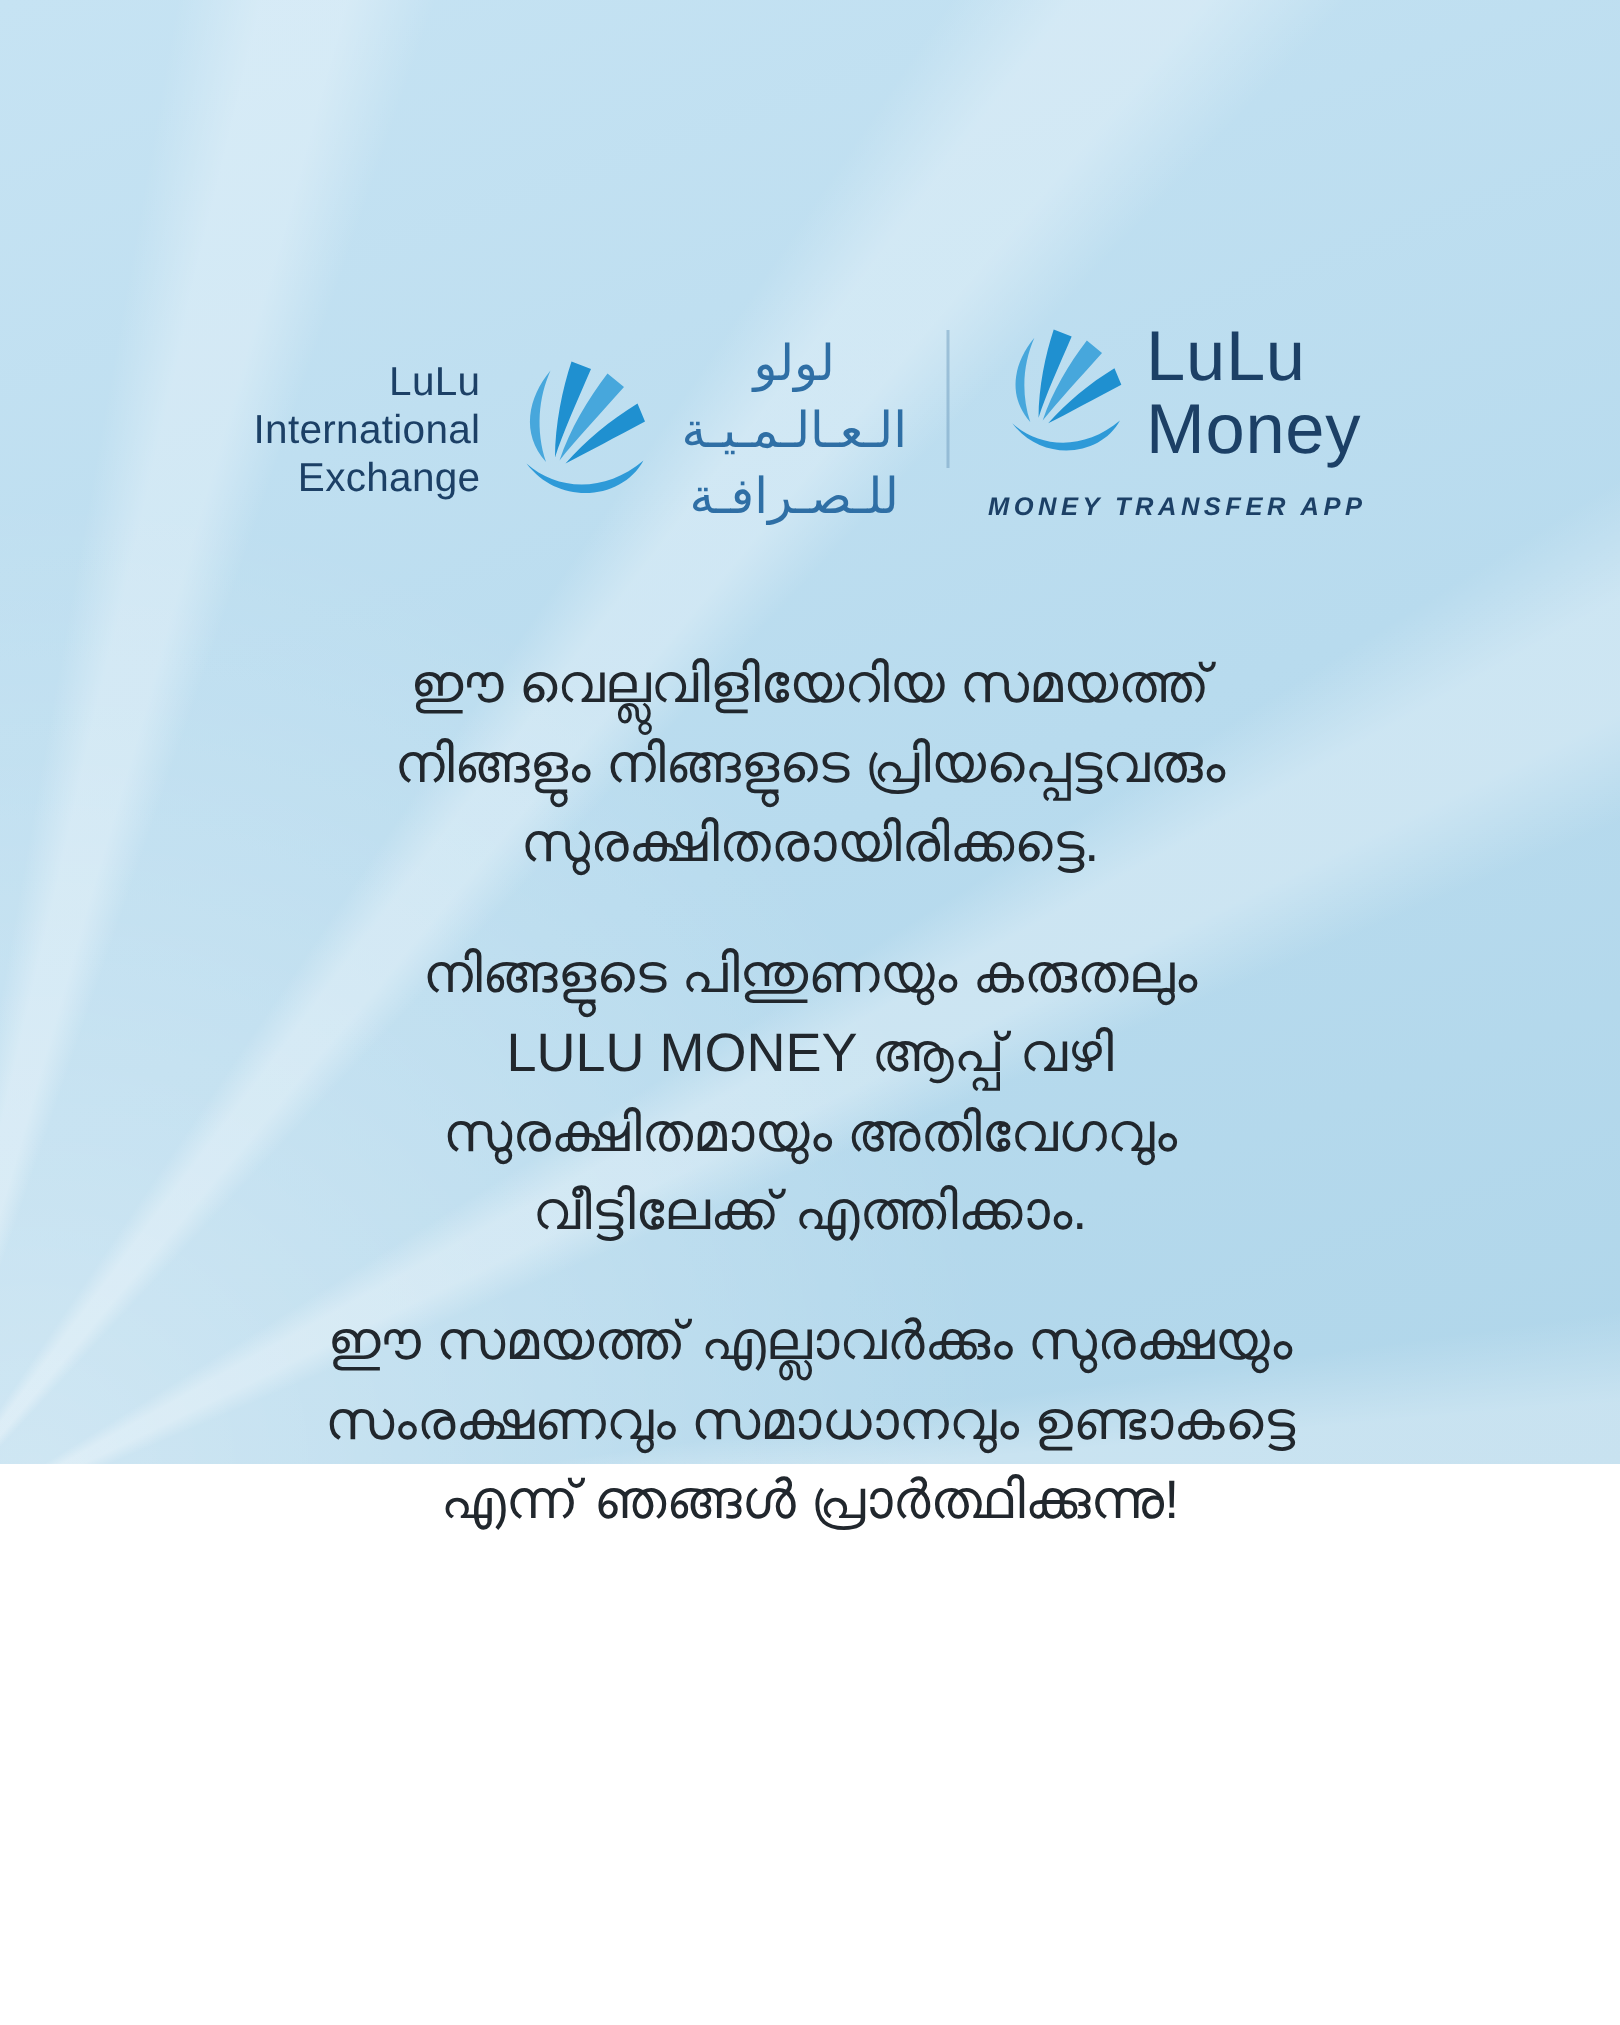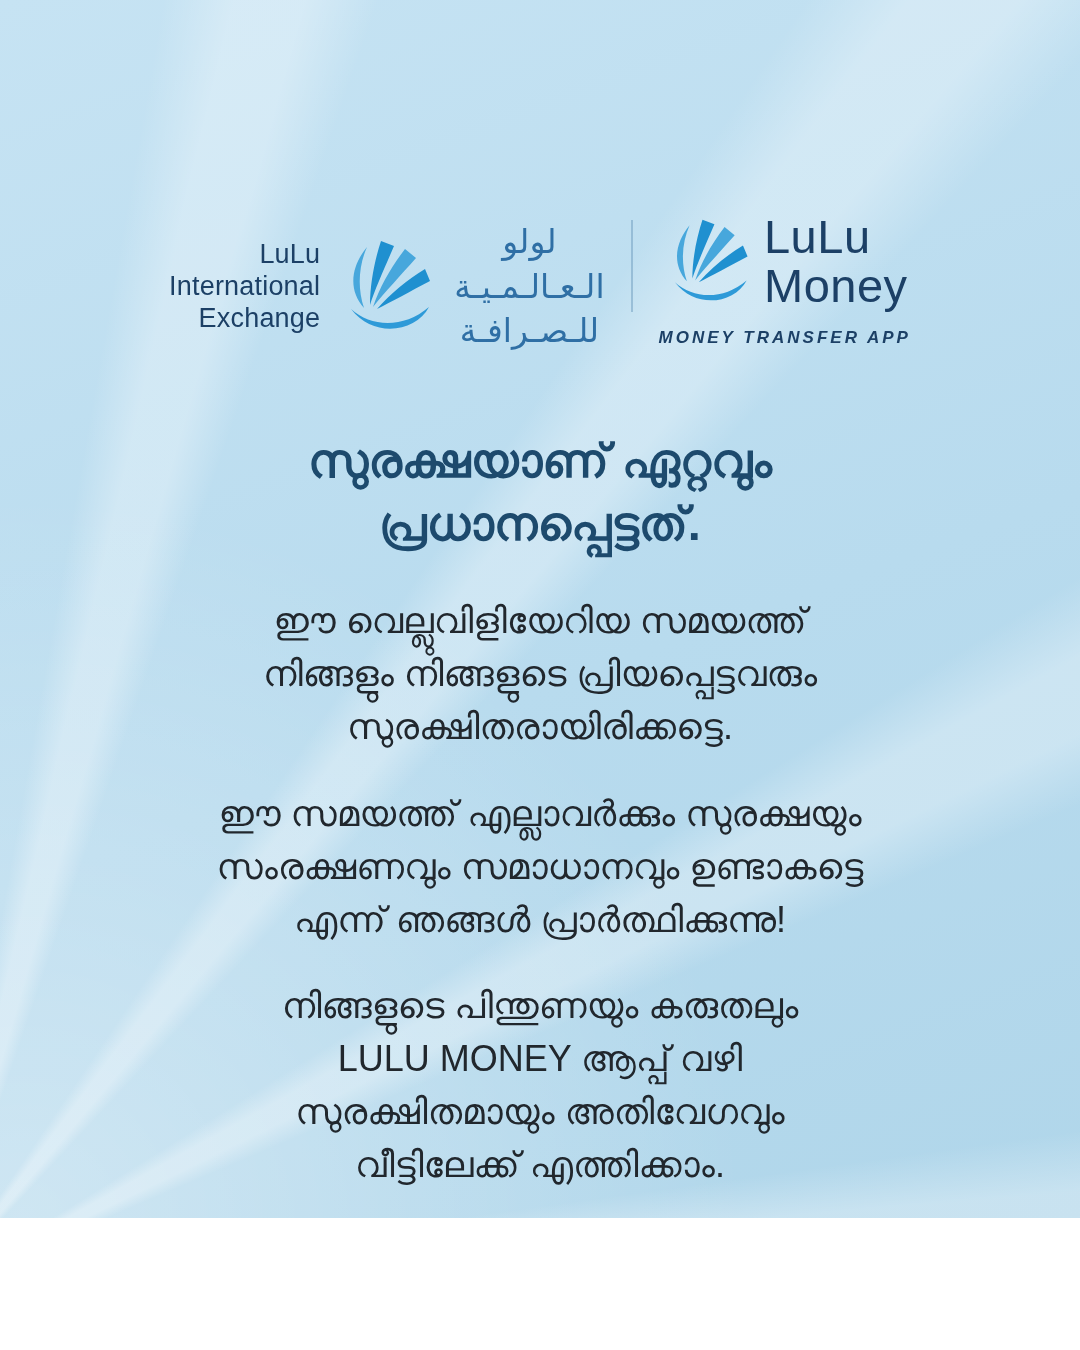--- a/index.html
+++ b/index.html
@@ -2,21 +2,21 @@
 <html><head>
 <meta charset="utf-8">
 <style>
   html,body{margin:0;padding:0;}
   body{
     width:1080px;height:1350px;
     font-family:"Liberation Sans","DejaVu Sans",sans-serif;
     overflow:hidden;
   }
   .poster{
-    position:relative;width:1080px;height:1218px;
+    position:relative;width:1080px;height:976px;
     background-color:#b9dcee;
     background-image:
       repeating-conic-gradient(from 3deg at -6% 106%,
         rgba(255,255,255,0) 0deg 7deg,
         rgba(255,255,255,0.30) 10deg 13deg,
         rgba(255,255,255,0) 16deg 24deg),
       radial-gradient(circle at 2% 100%, rgba(255,255,255,0.35), rgba(255,255,255,0) 45%),
       linear-gradient(160deg,#c6e3f3 0%,#b8dbee 55%,#b0d6ea 100%);
   }
   
@@ -118,27 +118,25 @@
           <div>LuLu</div>
           <div>Money</div>
         </div>
       </div>
       <div class="money-tagline">MONEY TRANSFER APP</div>
     </div>
 
   </header>
 
   <main class="message">
-    <h1 class="heading">സുരക്ഷയാണ് ഏറ്റവും
-പ്രധാനപ്പെട്ടത്.</h1>
     <p class="para">ഈ വെല്ലുവിളിയേറിയ സമയത്ത്
 നിങ്ങളും നിങ്ങളുടെ പ്രിയപ്പെട്ടവരും
 സുരക്ഷിതരായിരിക്കട്ടെ.</p>
-    <p class="para">ഈ സമയത്ത് എല്ലാവർക്കും സുരക്ഷയും
-സംരക്ഷണവും സമാധാനവും ഉണ്ടാകട്ടെ
-എന്ന് ഞങ്ങൾ പ്രാർത്ഥിക്കുന്നു!</p>
     <p class="para">നിങ്ങളുടെ പിന്തുണയും കരുതലും
 LULU MONEY ആപ്പ് വഴി
 സുരക്ഷിതമായും അതിവേഗവും
 വീട്ടിലേക്ക് എത്തിക്കാം.</p>
+    <p class="para">ഈ സമയത്ത് എല്ലാവർക്കും സുരക്ഷയും
+സംരക്ഷണവും സമാധാനവും ഉണ്ടാകട്ടെ
+എന്ന് ഞങ്ങൾ പ്രാർത്ഥിക്കുന്നു!</p>
   </main>
 
 </div>
 
 </body></html>

